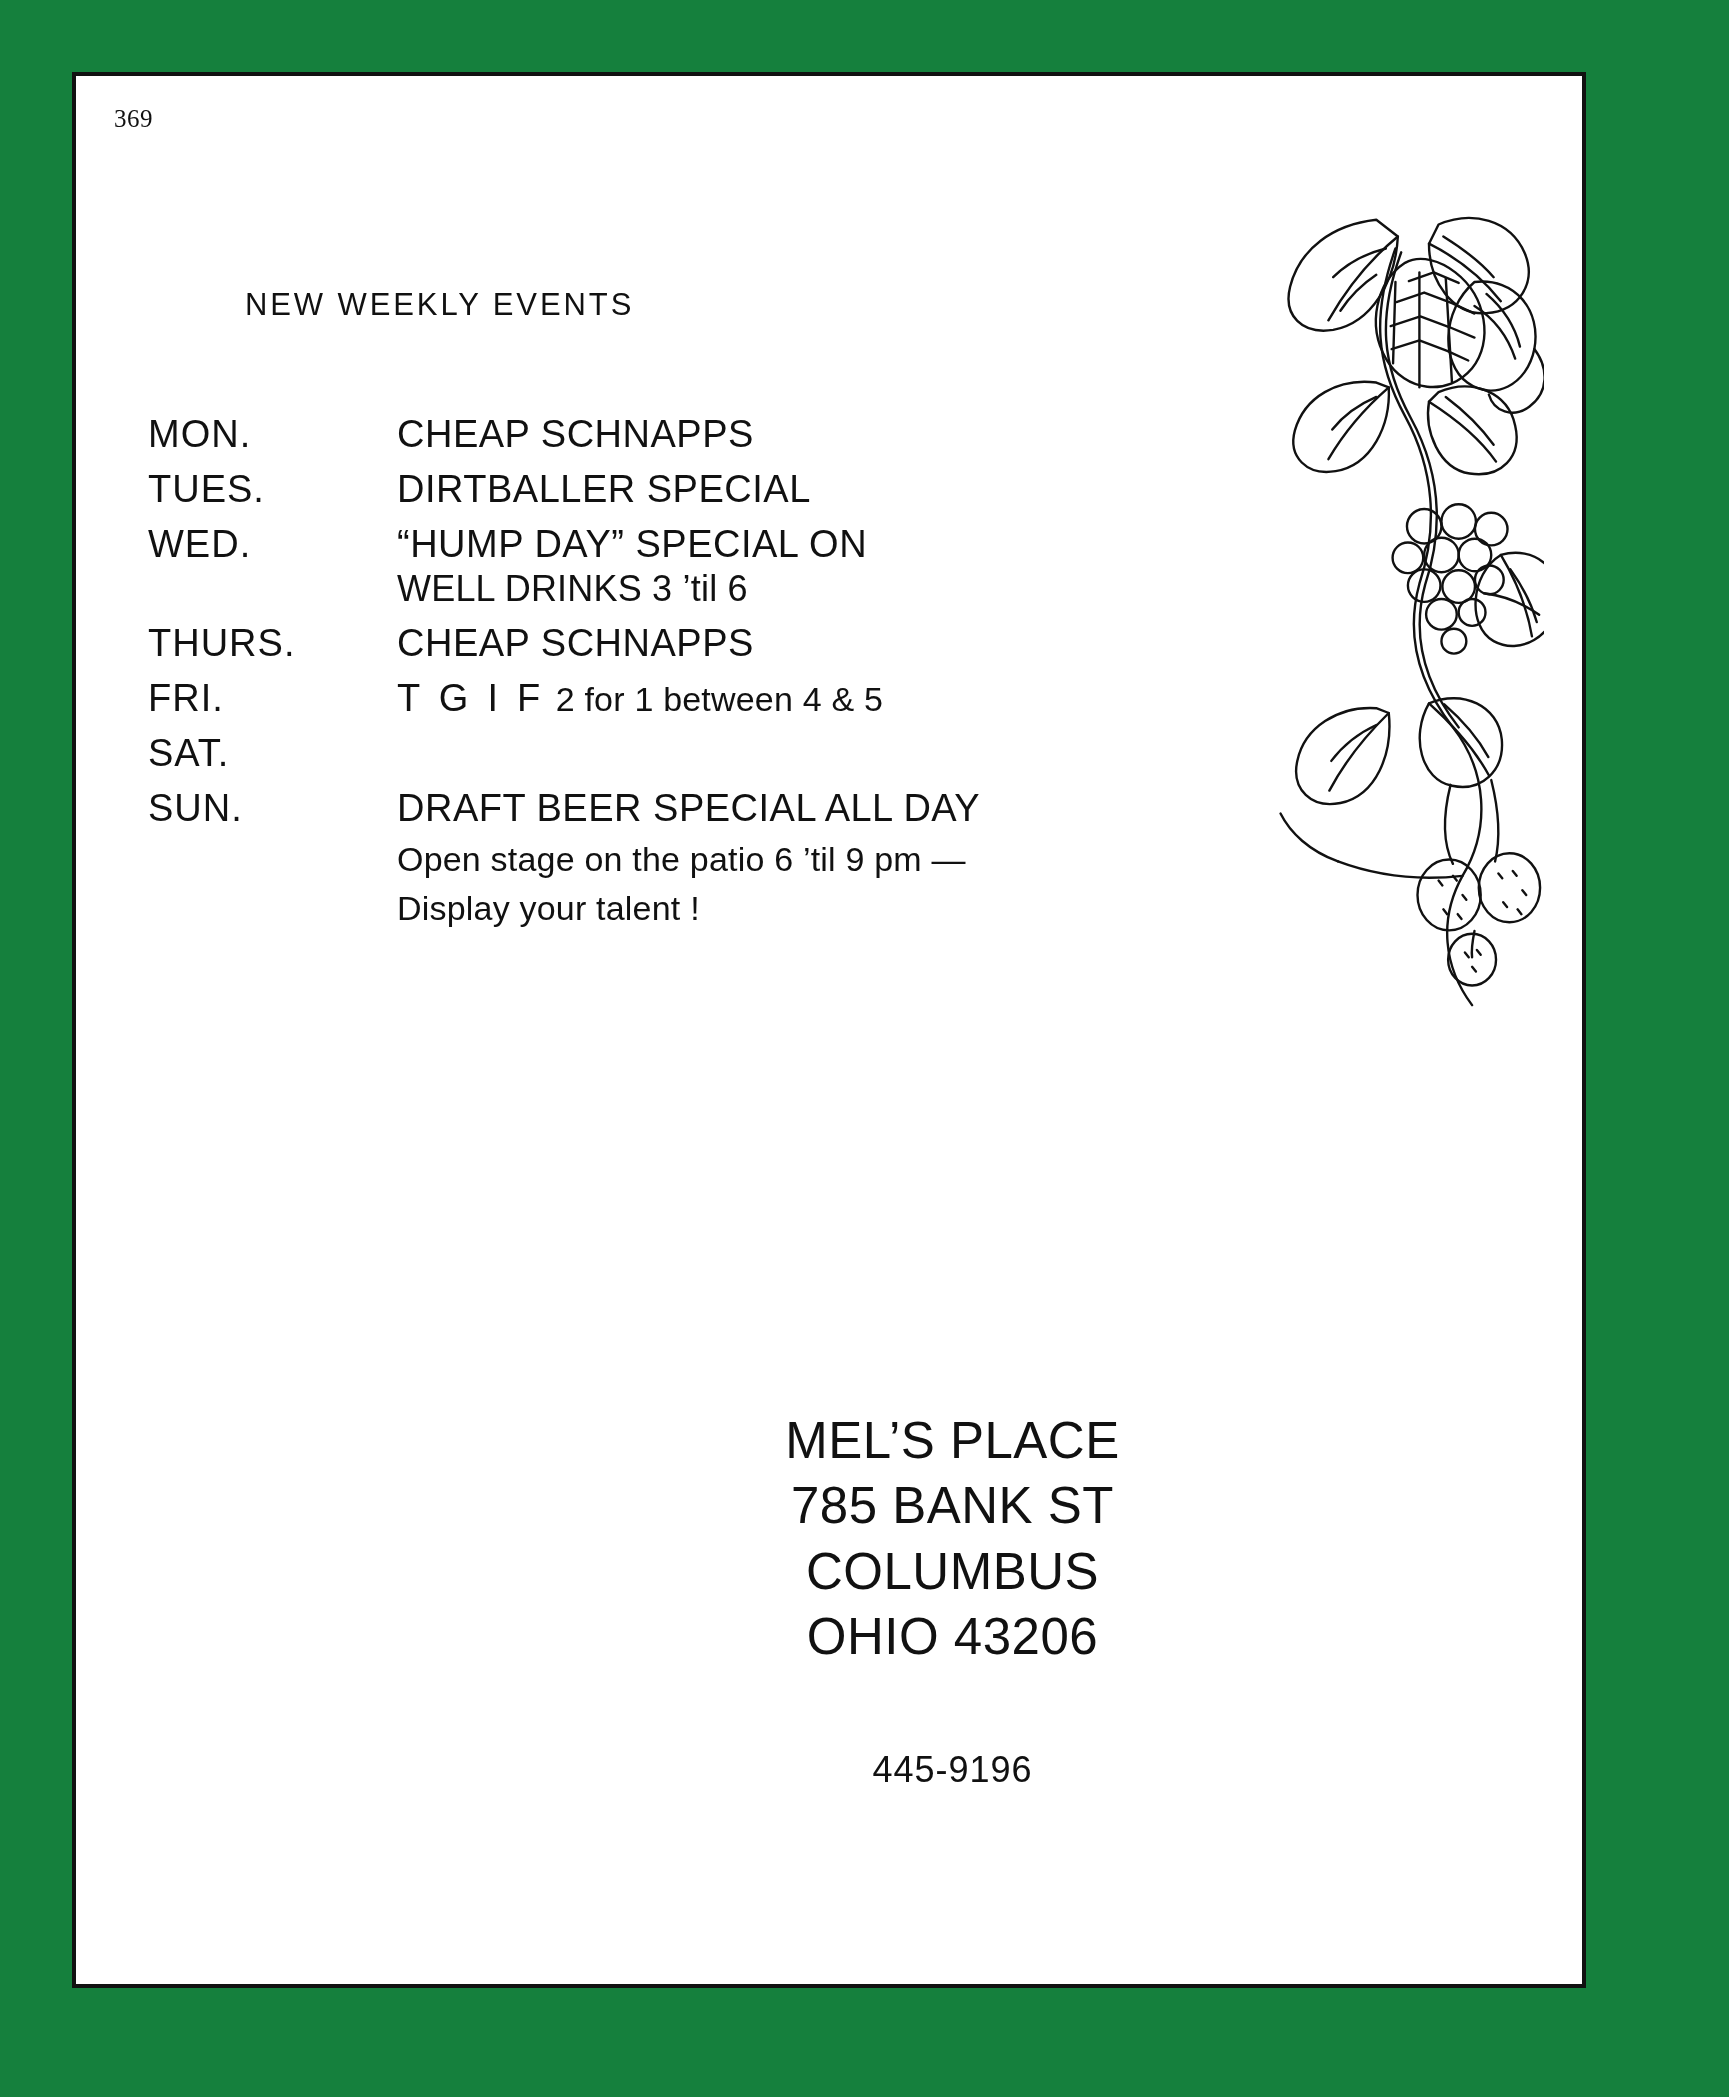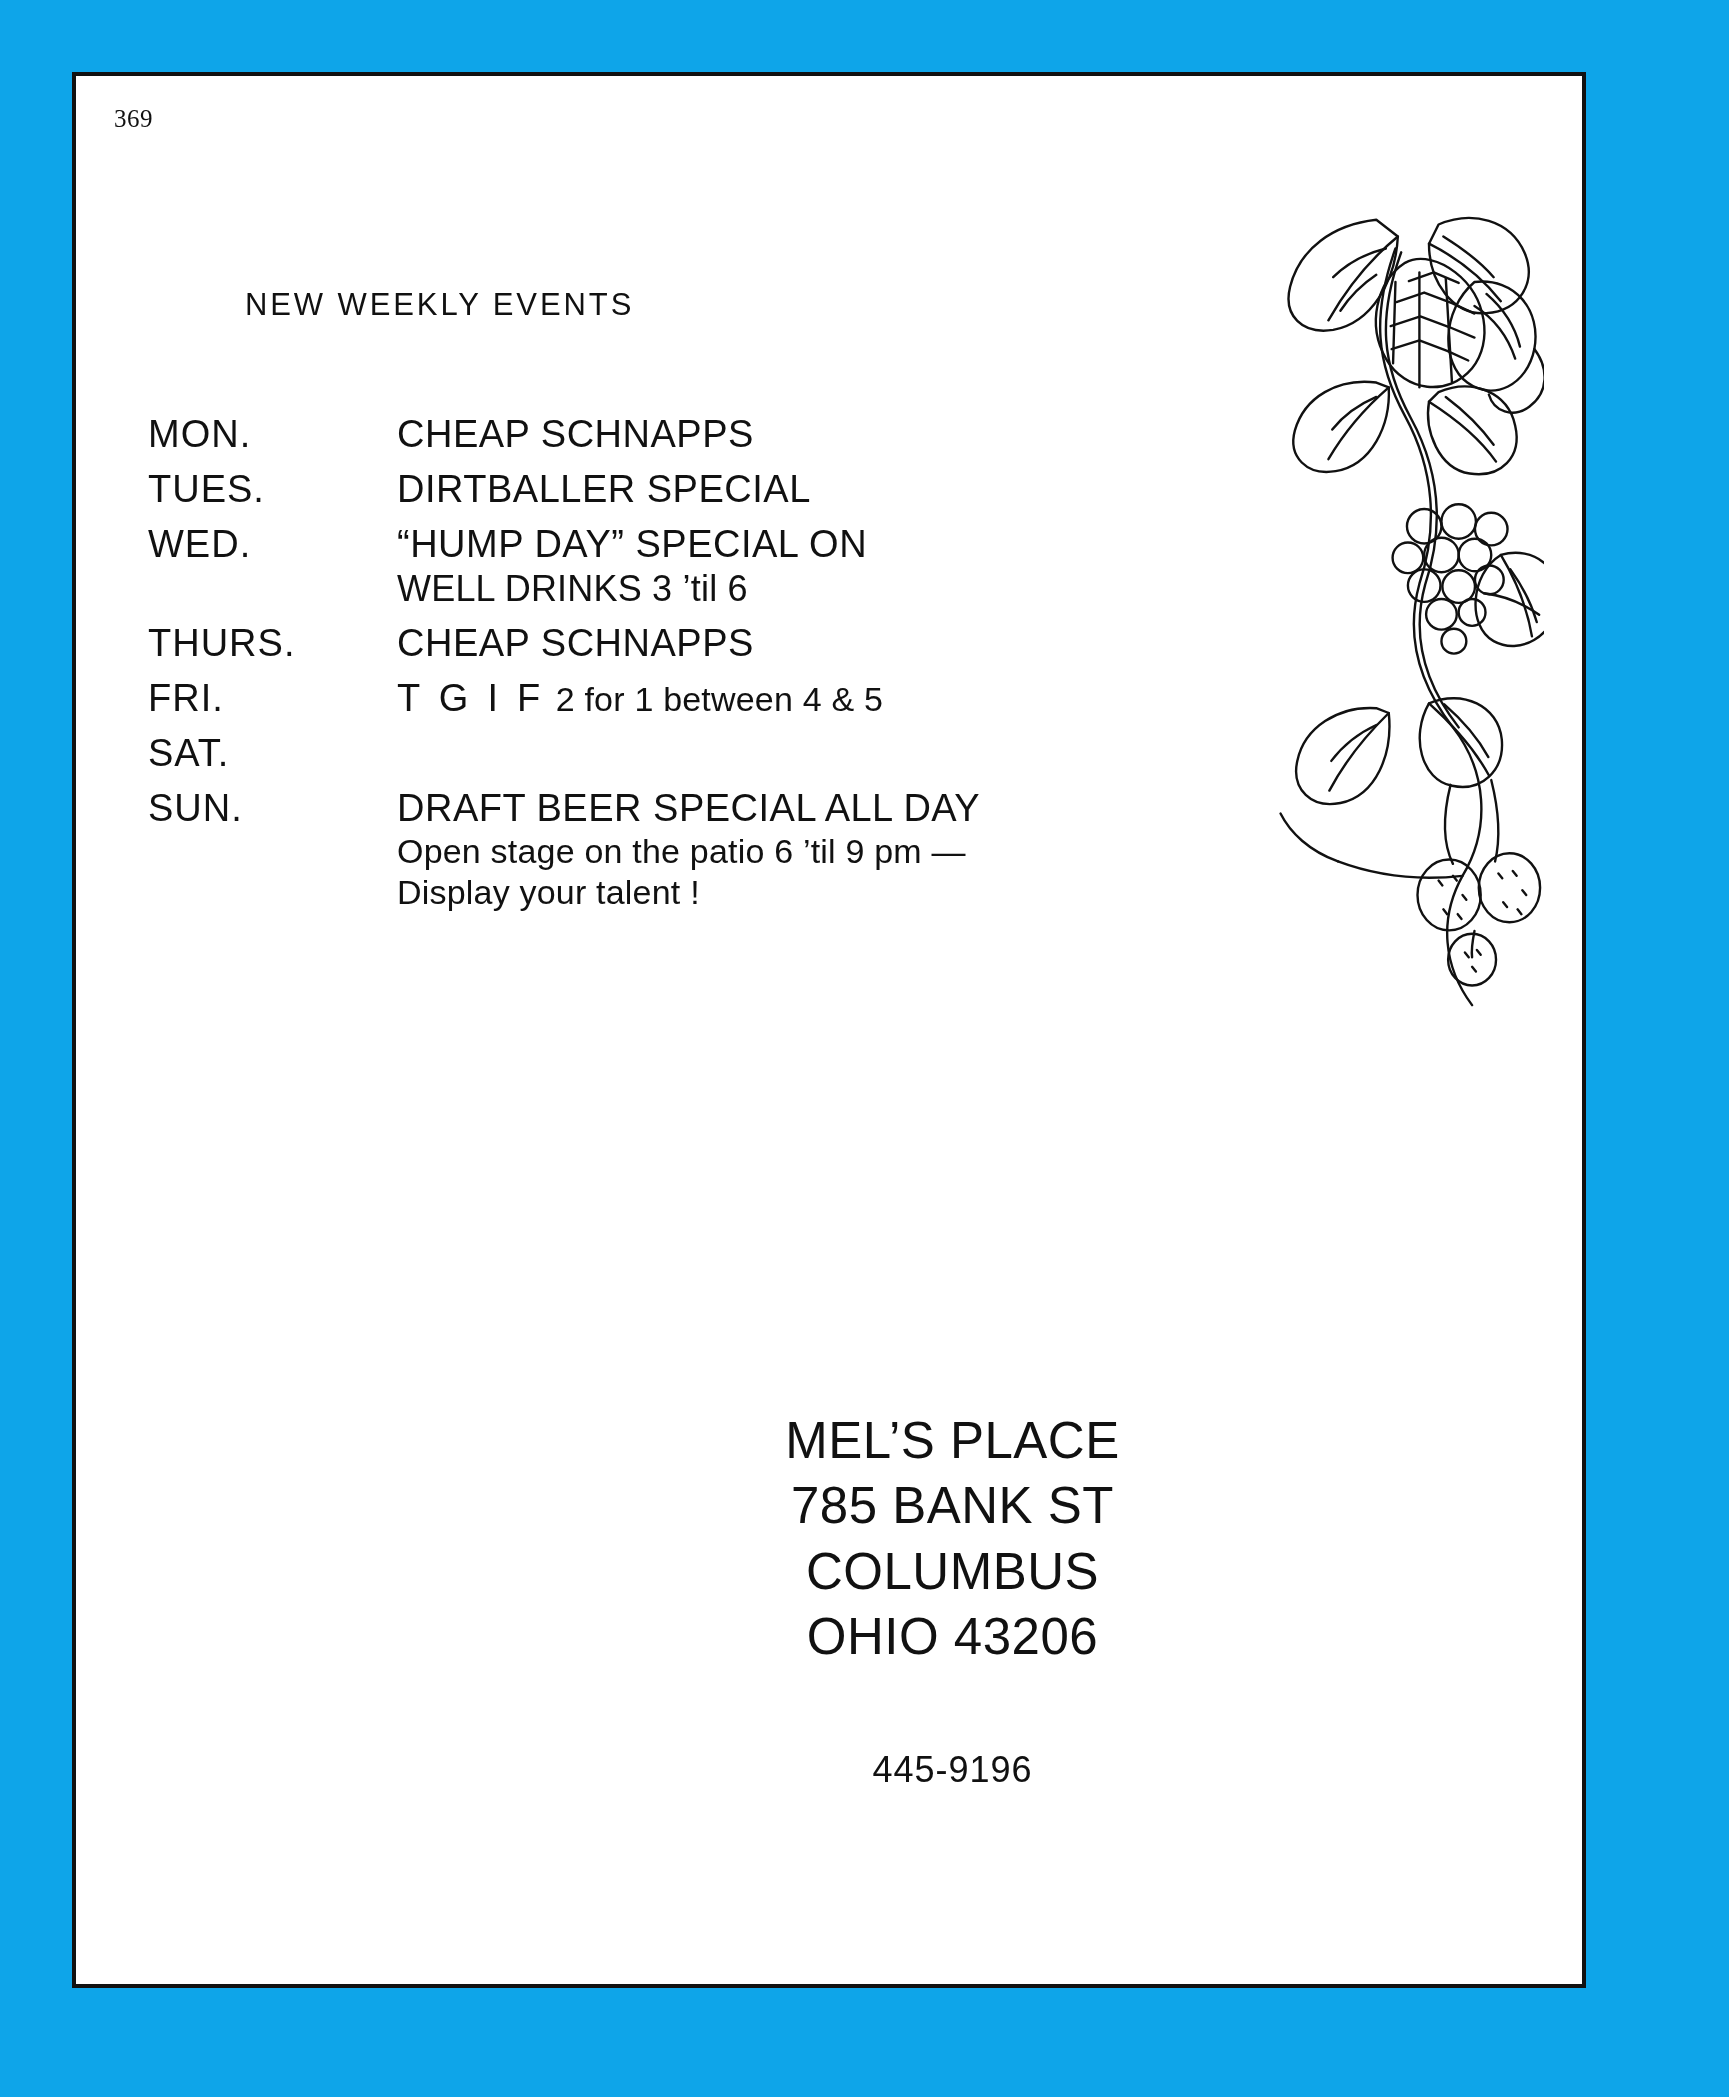--- a/index.html
+++ b/index.html
@@ -8,21 +8,21 @@
     background: #ffffff;
   }
   body {
     font-family: "Liberation Sans", sans-serif;
     color: #111111;
   }
   .page {
     position: relative;
     width: 1729px;
     height: 2097px;
-    background: #0ea5e9;
+    background: #15803d;
     overflow: hidden;
   }
   
   .ad-frame {
     position: absolute;
     left: 72px;
     top: 72px;
     width: 1514px;
     height: 1916px;
     border: 4.3px solid #111111;
@@ -75,20 +75,21 @@
     font-family: "Liberation Sans", sans-serif;
   }
   .desc .line2 {
     display: block;
     font-size: 36px;
     letter-spacing: 0.2px;
   }
   .desc .small {
     font-size: 34px;
     letter-spacing: 0.2px;
+    margin-top: 8px;
   }
   .desc .spaced {
     letter-spacing: 4.3px;
     text-align: right;
   }
   .address-block {
     position: absolute;
     left: 565px;
     top: 1332px;
     width: 623px;

